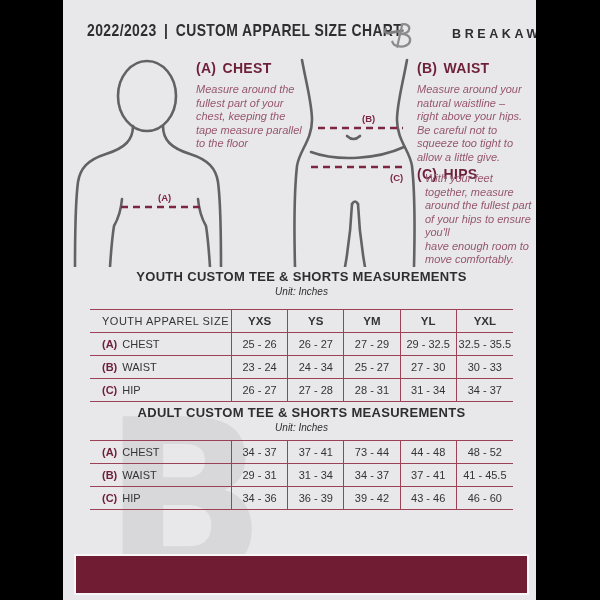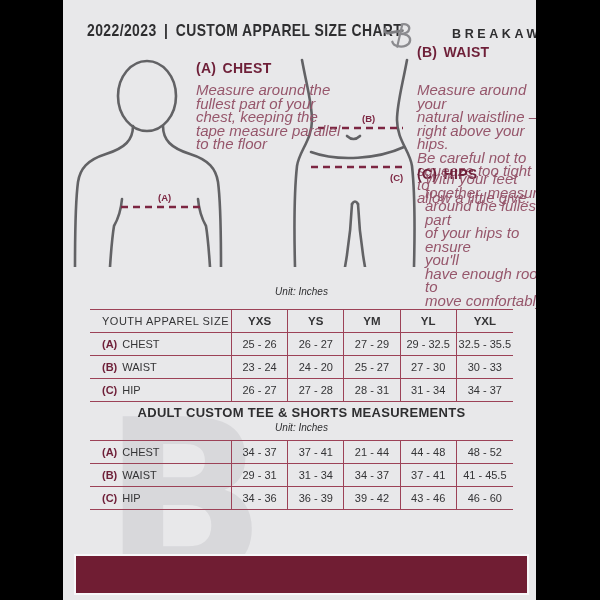--- a/index.html
+++ b/index.html
@@ -38,26 +38,26 @@
     position:absolute;left:358px;top:27px;font-weight:bold;font-size:12.5px;
     letter-spacing:3.6px;color:#2e2e30;white-space:nowrap;padding-left:31px;
   }
   
   .g-head{
     position:absolute;font-weight:bold;font-size:14px;color:var(--maroon);
     letter-spacing:.3px;white-space:nowrap;
   }
   .g-head span{margin-right:2px;}
   .g-text{
-    position:absolute;font-style:italic;font-size:15px;line-height:13.5px;
+    position:absolute;font-style:italic;font-size:11px;line-height:13.5px;
     color:var(--mauve);white-space:pre-line;
   }
   .gh-chest{left:133px;top:60px;}
   .gt-chest{left:133px;top:83px;width:150px;}
-  .gh-waist{left:354px;top:44px;}
+  .gh-waist{left:354px;top:60px;}
   .gt-waist{left:354px;top:83px;width:130px;}
   .gh-hips{left:354px;top:166px;}
   .gt-hips{left:354px;top:172px;width:140px;margin-left:8px;}
   
   .svg-torso{position:absolute;left:10px;top:52px;}
   .svg-lower{position:absolute;left:215px;top:52px;}
   .bodyline{fill:none;stroke:var(--outline);stroke-width:2.6;stroke-linecap:round;}
   .dashline{fill:none;stroke:#7c2642;stroke-width:2.4;stroke-dasharray:7 5;}
   .dlabel{font-family:"Liberation Sans",sans-serif;font-weight:bold;font-size:9.5px;fill:#7c2642;}
   
@@ -165,20 +165,21 @@
       <span>HIPS</span>
     </div>
     <div class="g-text gt-hips">With your feet
 together, measure
 around the fullest part
 of your hips to ensure
 you'll
 have enough room to
 move comfortably.</div>
 
+    <div class="tbl-title yt-title">YOUTH CUSTOM TEE &amp; SHORTS MEASUREMENTS</div>
     <div class="tbl-unit yt-unit">Unit: Inches</div>
 
     <div class="size-table yt-table">
       <div class="trow thead">
         <div class="tcell firstc">YOUTH APPAREL SIZE</div>
         <div class="tcell">YXS</div>
         <div class="tcell">YS</div>
         <div class="tcell">YM</div>
         <div class="tcell">YL</div>
         <div class="tcell lastc">YXL</div>
@@ -193,21 +194,21 @@
         <div class="tcell">27 - 29</div>
         <div class="tcell">29 - 32.5</div>
         <div class="tcell lastc">32.5 - 35.5</div>
       </div>
       <div class="trow">
         <div class="tcell firstc">
             <span class="rkey">(B)</span>
             <span>WAIST</span>
           </div>
         <div class="tcell">23 - 24</div>
-        <div class="tcell">24 - 20</div>
+        <div class="tcell">24 - 34</div>
         <div class="tcell">25 - 27</div>
         <div class="tcell">27 - 30</div>
         <div class="tcell lastc">30 - 33</div>
       </div>
       <div class="trow">
         <div class="tcell firstc">
             <span class="rkey">(C)</span>
             <span>HIP</span>
           </div>
         <div class="tcell">26 - 27</div>
@@ -222,21 +223,21 @@
     <div class="tbl-unit at-unit">Unit: Inches</div>
 
     <div class="size-table at-table">
       <div class="trow">
         <div class="tcell firstc">
             <span class="rkey">(A)</span>
             <span>CHEST</span>
           </div>
         <div class="tcell">34 - 37</div>
         <div class="tcell">37 - 41</div>
-        <div class="tcell">21 - 44</div>
+        <div class="tcell">73 - 44</div>
         <div class="tcell">44 - 48</div>
         <div class="tcell lastc">48 - 52</div>
       </div>
       <div class="trow">
         <div class="tcell firstc">
             <span class="rkey">(B)</span>
             <span>WAIST</span>
           </div>
         <div class="tcell">29 - 31</div>
         <div class="tcell">31 - 34</div>

